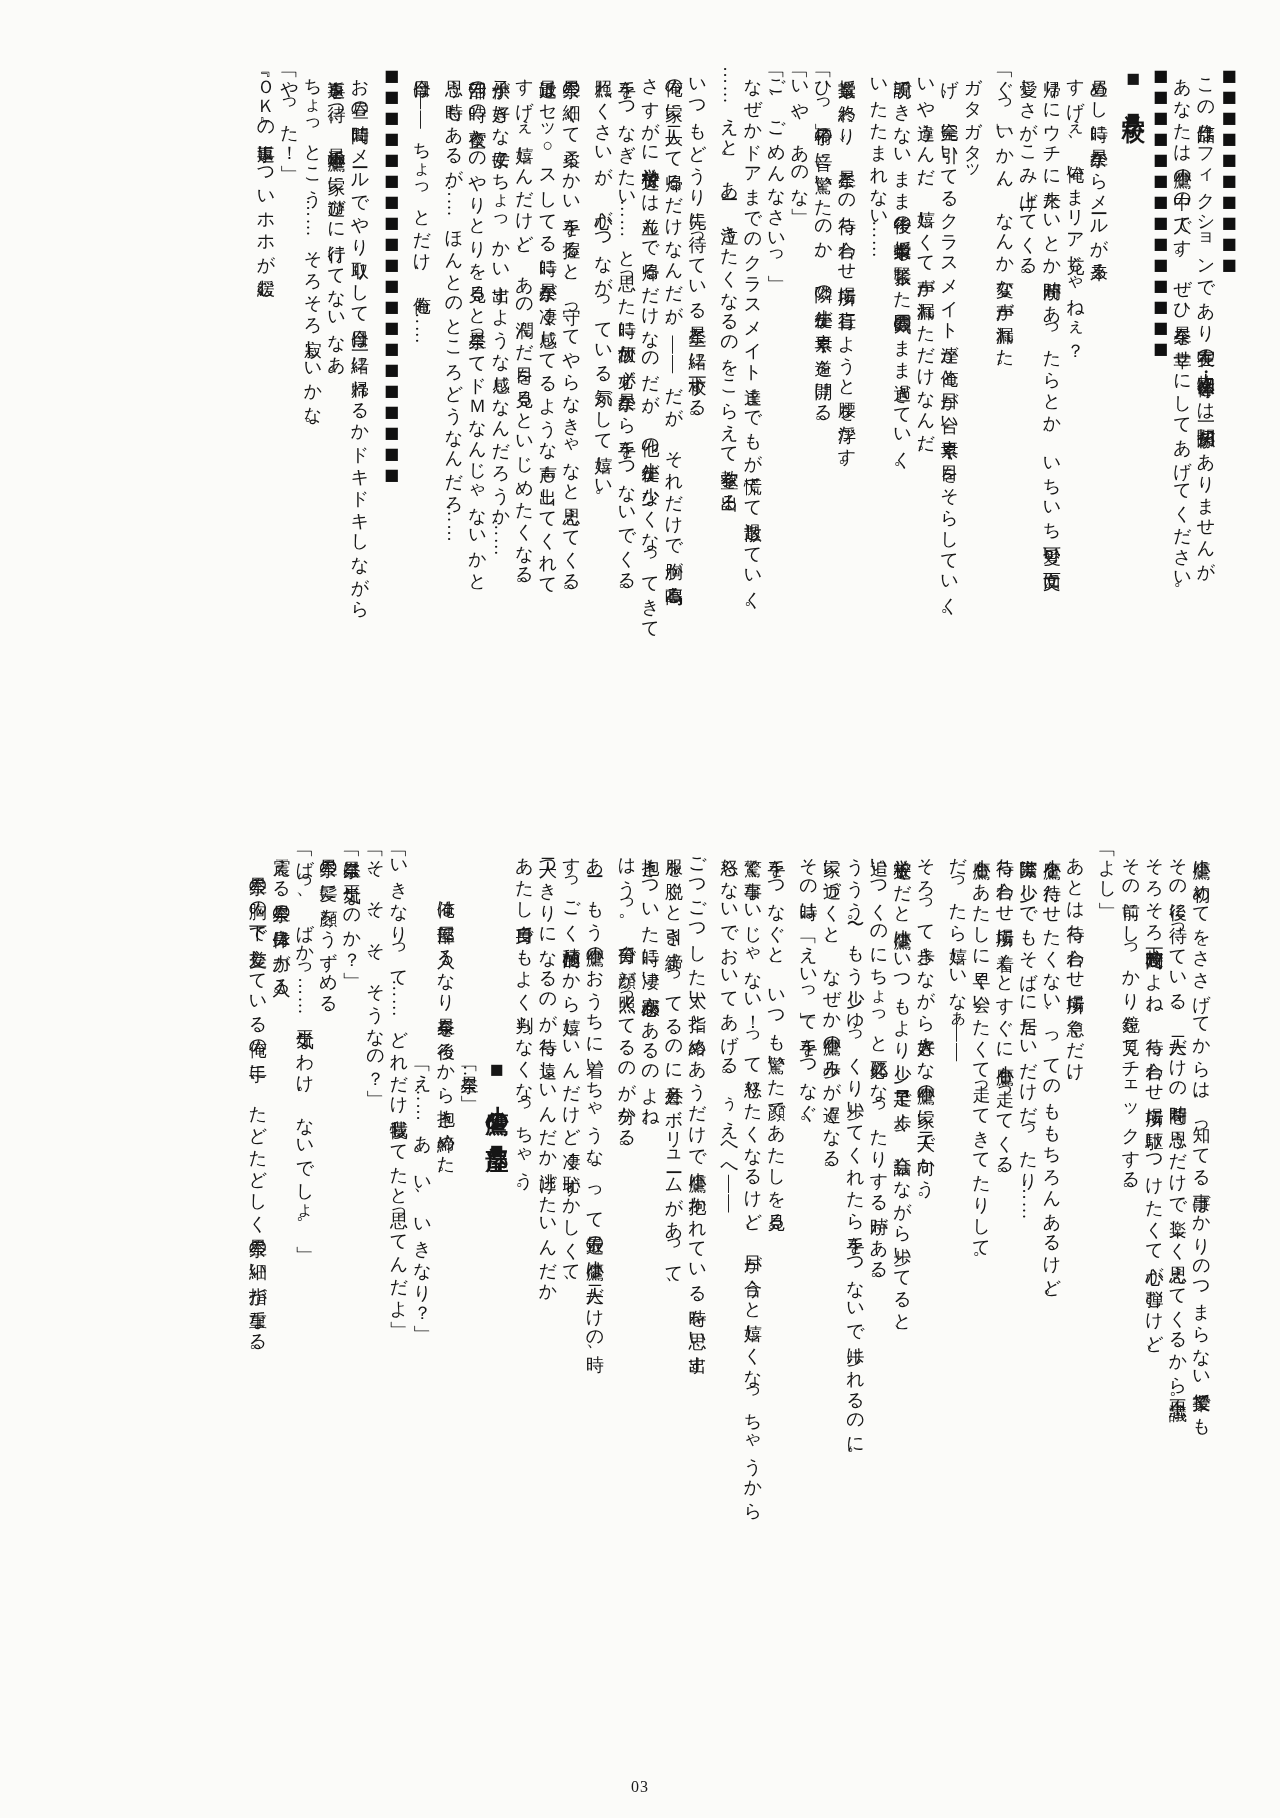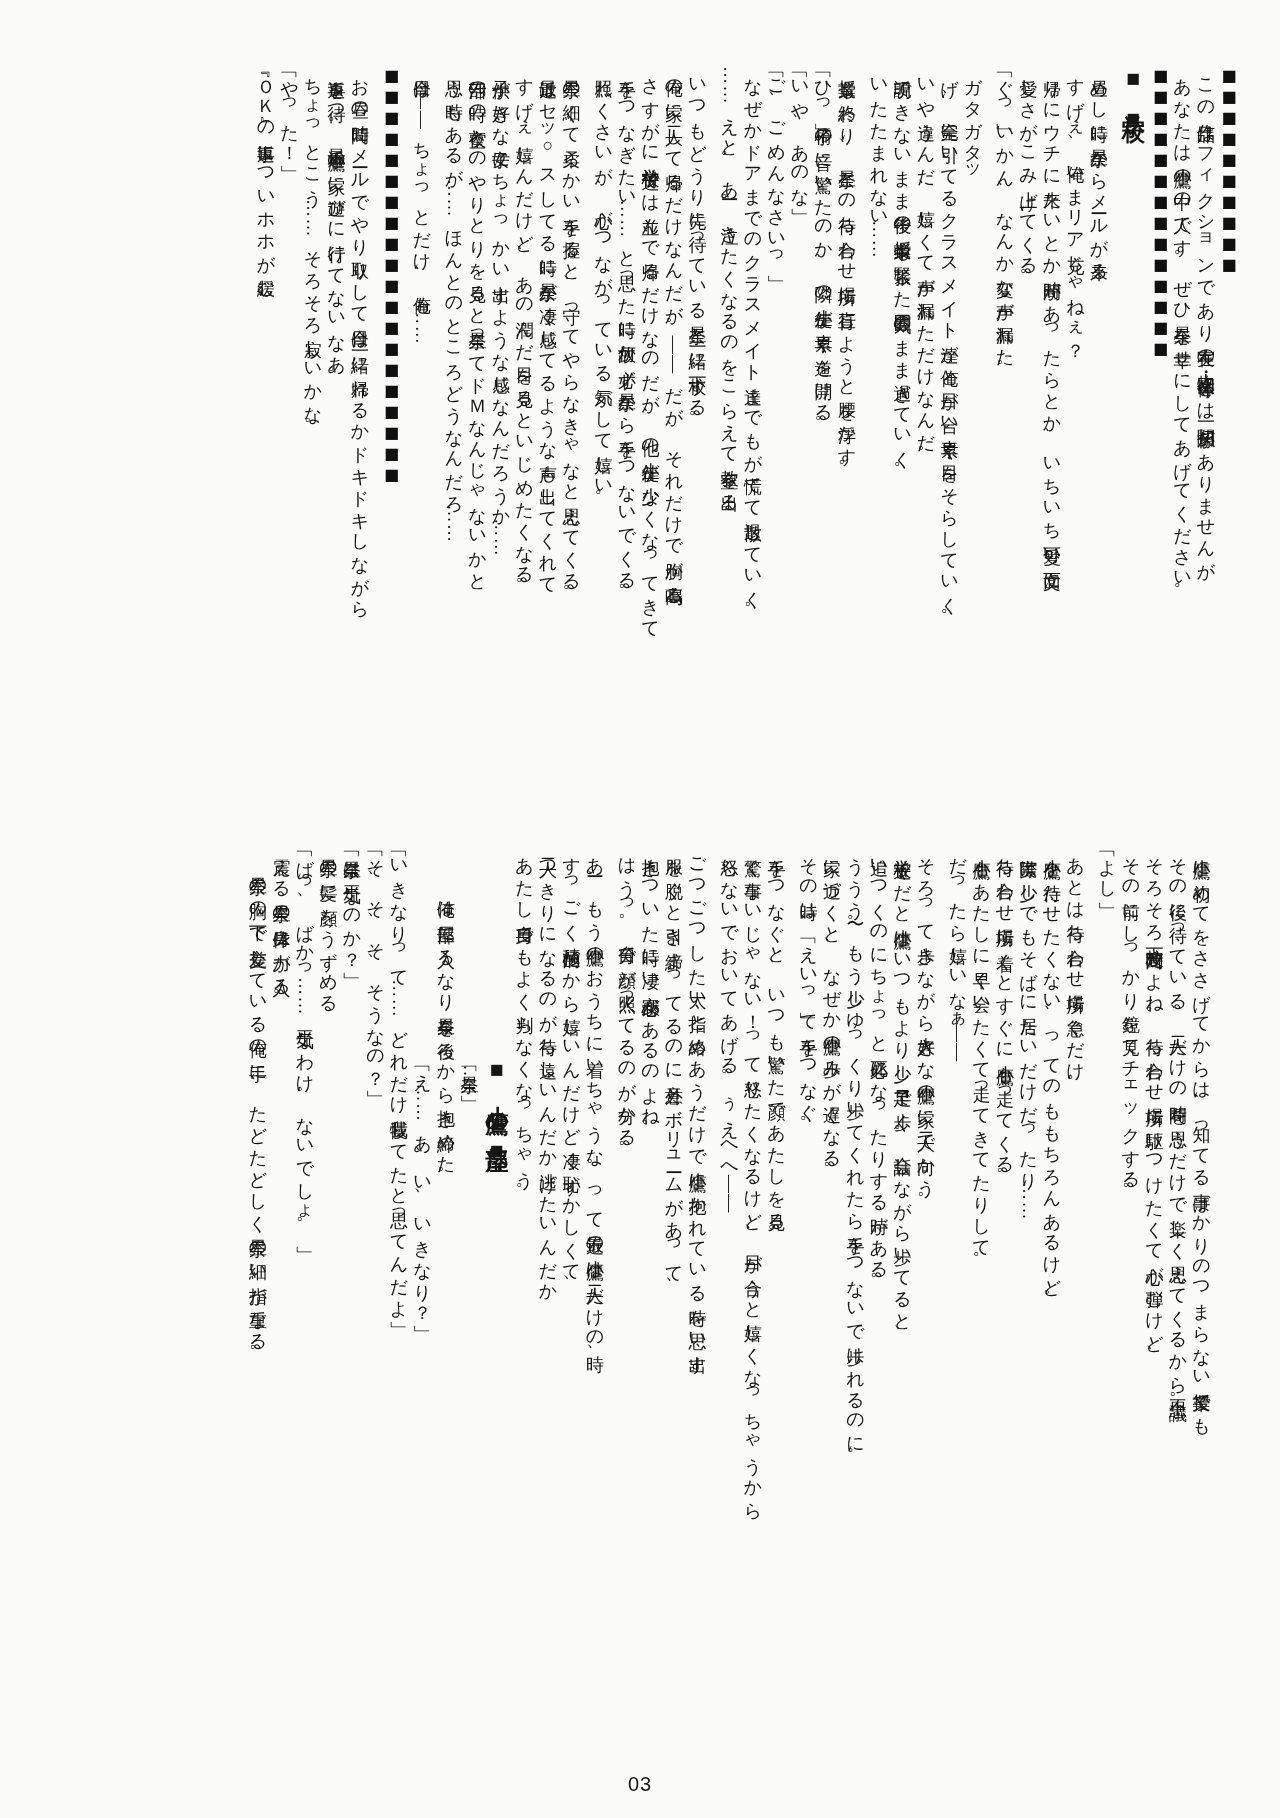--- a/index.html
+++ b/index.html
@@ -55,24 +55,24 @@
     height:745px;
   }
   .page-footer{
     position:absolute;
     left:0;
     bottom:22px;
     width:100%;
     text-align:center;
   }
   .page-number{
-    font-size:20px;
+    font-size:16px;
     letter-spacing:1px;
     color:#1a1a1a;
-    font-family:Liberation Sans, sans-serif;
+    font-family:Liberation Serif, serif;
   }
 </style>
 </head>
 <body>
 
 <div class="page">
 
   <section class="text-block" id="section-school">
       <p class="col squares">■■■■■■■■■■</p>
       <p class="col">この作品はフィクションであり実在の人物・団体等とは一切関係がありませんが</p>

